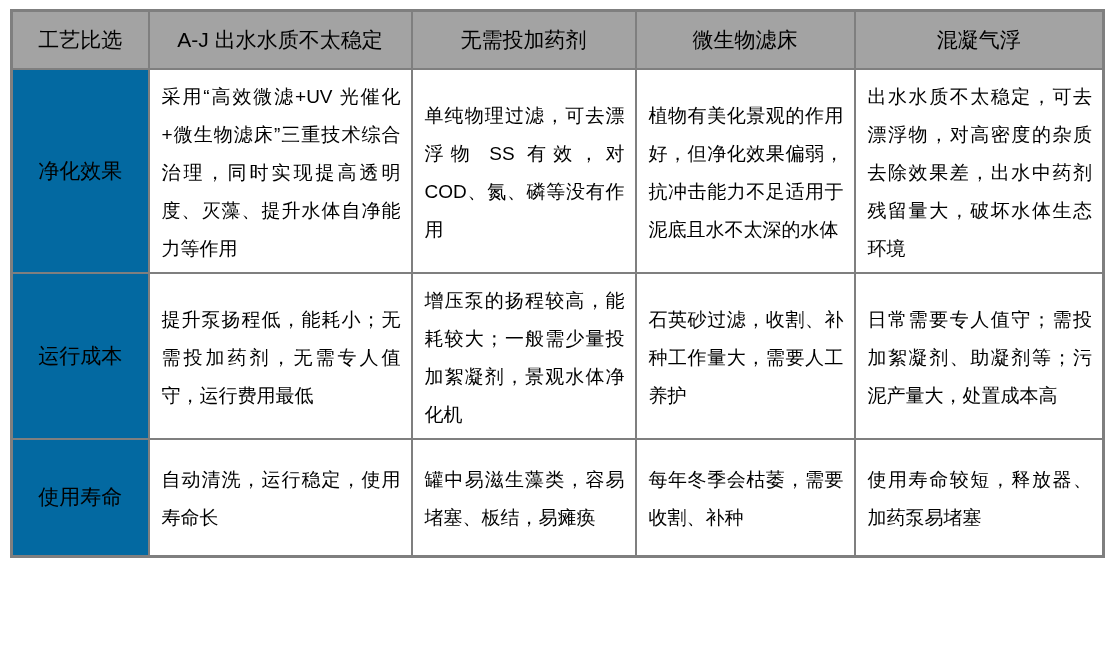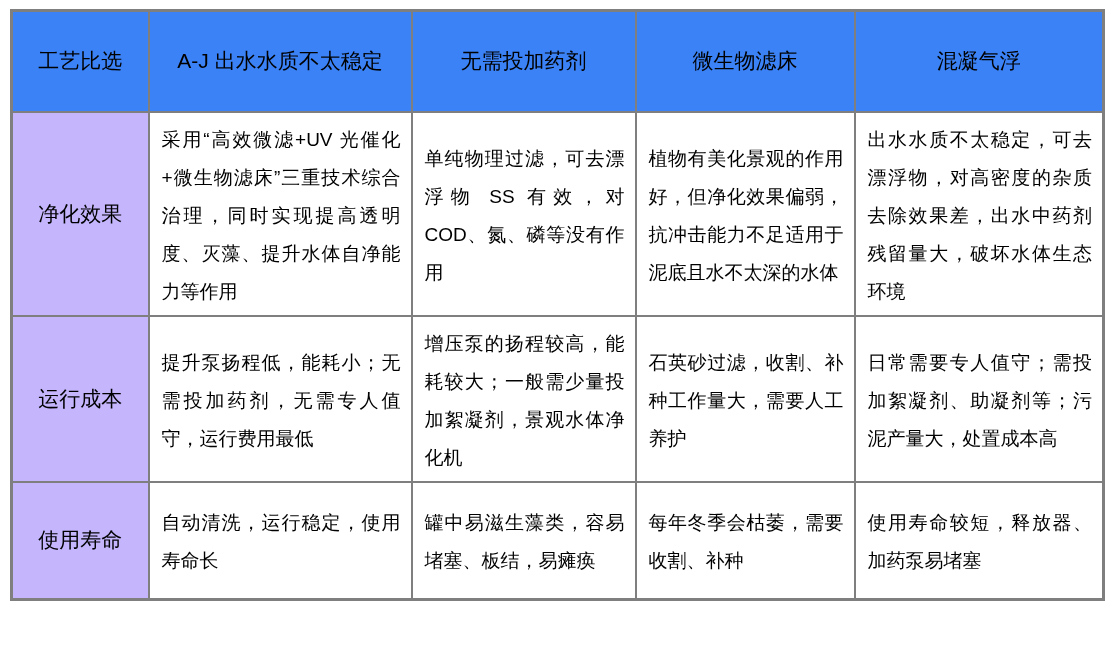--- a/index.html
+++ b/index.html
@@ -21,29 +21,29 @@
     width: 1092px;
     border-collapse: collapse;
     table-layout: fixed;
   }
   table.compare th, table.compare td {
     border: 2px solid #7f7f7f;
     vertical-align: middle;
   }
   table.compare { border: 3px solid #7f7f7f; }
   th.hdr {
-    height: 101px;
-    background: #3b82f6;
+    height: 58px;
+    background: #a3a3a3;
     font-size: 21px;
     font-weight: 400;
     text-align: center;
     color: #000000;
   }
   td.rowlabel {
-    background: #c4b5fd;
+    background: #0369a1;
     font-size: 21px;
     text-align: center;
     vertical-align: middle;
     color: #000000;
   }
   td.cell {
     background: #ffffff;
     font-size: 19px;
     line-height: 38px;
     padding: 8px 10px 4px 12px;

